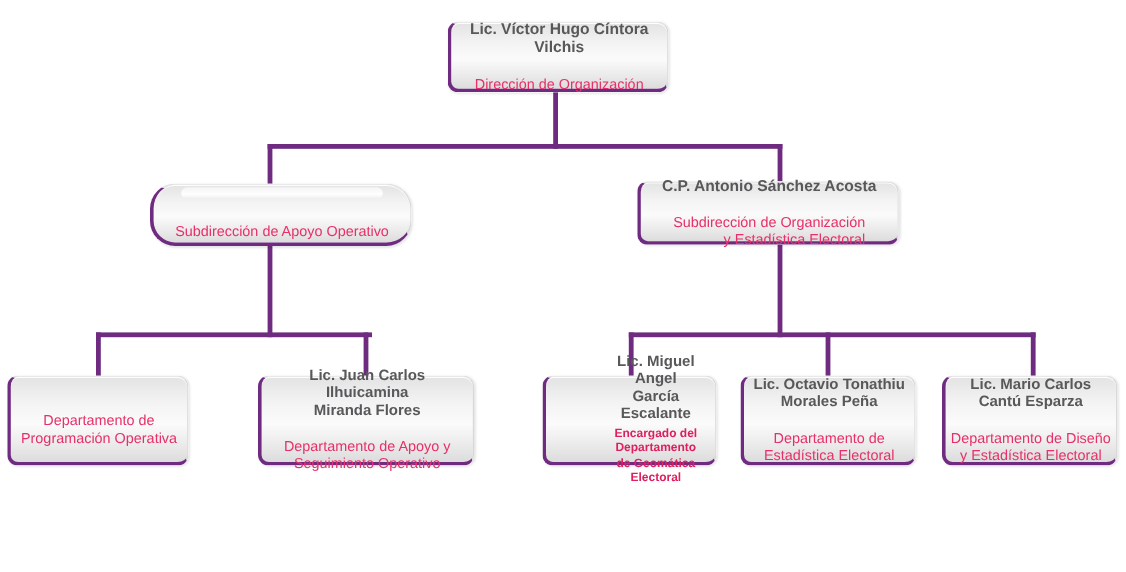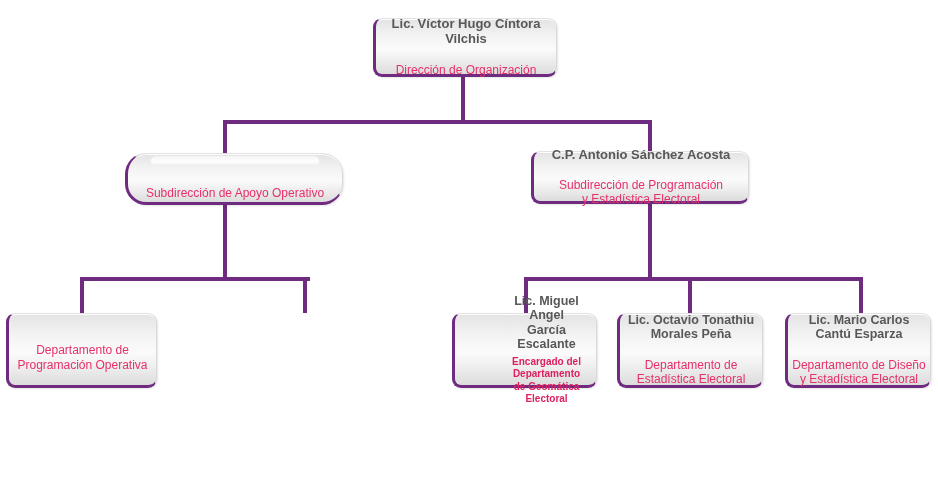--- a/index.html
+++ b/index.html
@@ -61,31 +61,37 @@
   <div class="node" style="left:373px;top:18px;width:184px;height:59px;">
     <div class="node-name">Lic. Víctor Hugo Cíntora Vilchis</div>
     <div class="node-title">Dirección de Organización</div>
   </div>
 
   <div class="node" style="left:125px;top:153px;width:218px;height:52px;border-radius:21px;">
     <div class="redacted"></div>
     <div class="node-title">Subdirección de Apoyo Operativo</div>
   </div>
 
-  <div class="node" style="left:531px;top:151px;width:218px;height:53px;">
+  <div class="node" style="left:531px;top:151px;width:218px;height:53px;text-align:right;">
     <div class="node-name">C.P. Antonio Sánchez Acosta</div>
-    <div class="node-title">Subdirección de Programación
+    <div class="node-title">Subdirección de Organización
 y Estadística Electoral</div>
   </div>
 
   <div class="node" style="left:6px;top:313px;width:151px;height:75px;">
     <div class="node-title">Departamento de
 Programación Operativa</div>
   </div>
 
+  <div class="node" style="left:215px;top:313px;width:180px;height:75px;">
+    <div class="node-name small-name">Lic. Juan Carlos Ilhuicamina
+Miranda Flores</div>
+    <div class="node-title">Departamento de Apoyo y
+Seguimiento Operativo</div>
+  </div>
 
   <div class="node" style="left:452px;top:313px;width:145px;height:75px;padding-left:46px;">
     <div class="node-name small-name">Lic. Miguel Angel
 García Escalante</div>
     <div class="node-title bold-red">Encargado del Departamento
 de Geomática Electoral</div>
   </div>
 
   <div class="node" style="left:617px;top:313px;width:146px;height:75px;">
     <div class="node-name small-name">Lic. Octavio Tonathiu

